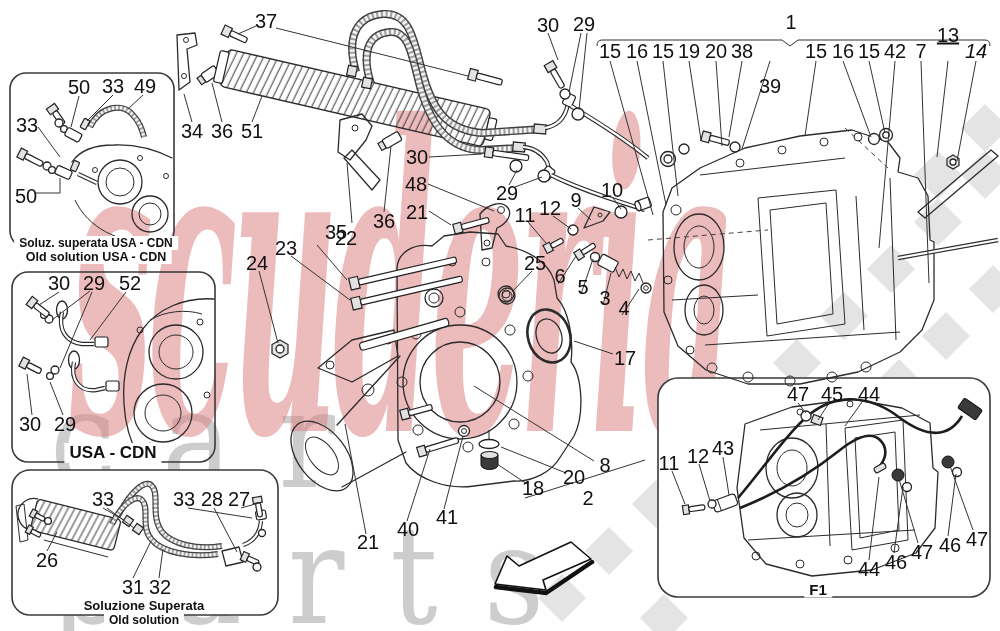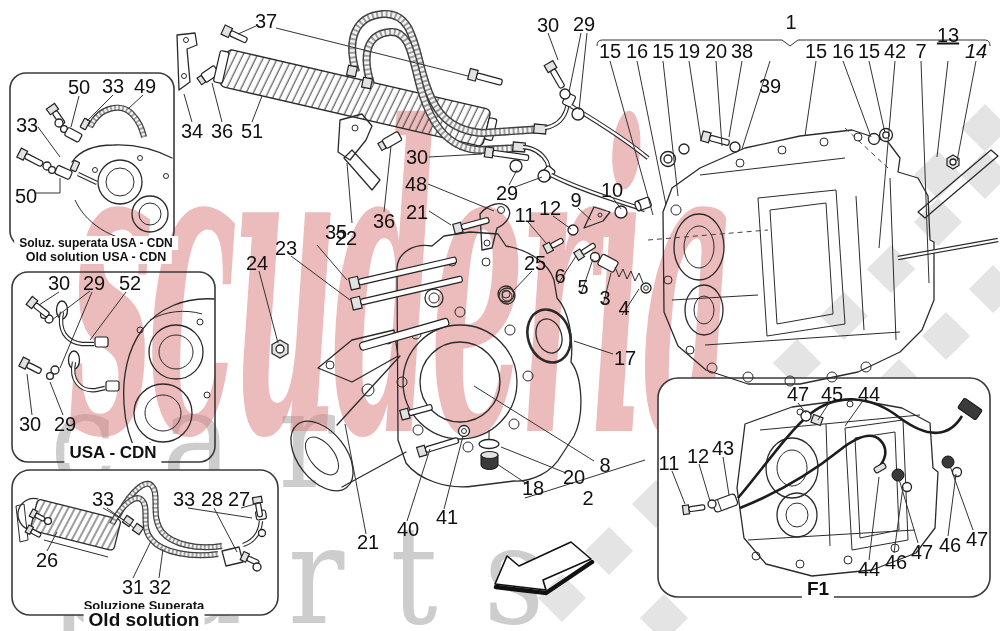--- a/index.html
+++ b/index.html
@@ -37,22 +37,22 @@
   .dia{fill:#e4e4e4;}
   
   .callout{position:absolute;transform:translate(-50%,-50%);font-size:20px;color:#111;
     z-index:6;white-space:nowrap;}
   .cap{position:absolute;transform:translate(-50%,-50%);font-weight:bold;color:#101010;
     background:#fff;padding:0 5px;white-space:nowrap;z-index:5;}
   .cap1{left:96px;top:243px;font-size:12px;}
   .cap2{left:96px;top:257px;font-size:12.5px;}
   .cap3{left:113px;top:453px;font-size:17px;}
   .cap4{left:144px;top:605px;font-size:13px;}
-  .cap5{left:144px;top:620px;font-size:19px;}
-  .cap6{left:818px;top:589px;font-size:19px;}
+  .cap5{left:144px;top:620px;font-size:12px;}
+  .cap6{left:818px;top:589px;font-size:15px;}
 </style>
 </head>
 <body>
 
 <div class="stage">
 
   <svg class="layer" width="1000" height="631">
     <g>
       <rect class="dia" x="-17" y="-17" width="34" height="34" transform="translate(985,175) rotate(45)"></rect>
       <rect class="dia" x="-17" y="-17" width="34" height="34" transform="translate(938,222) rotate(45)"></rect>

